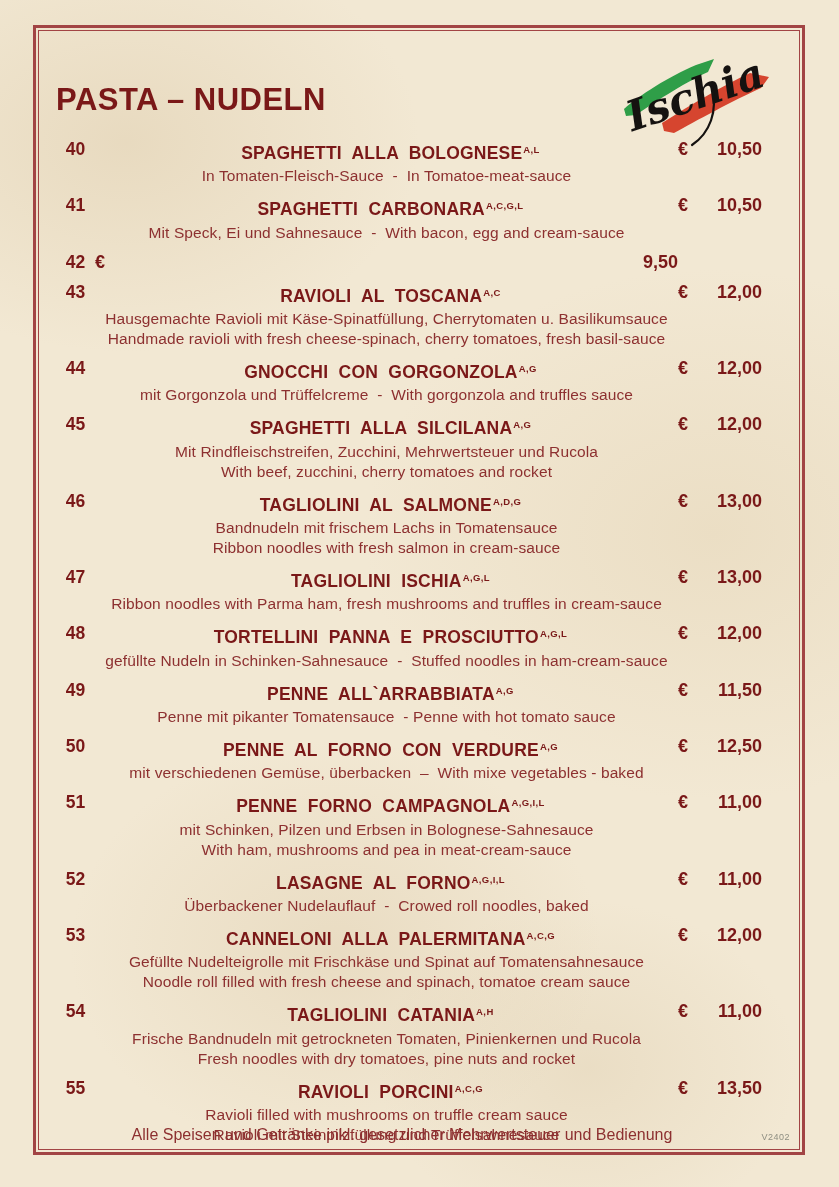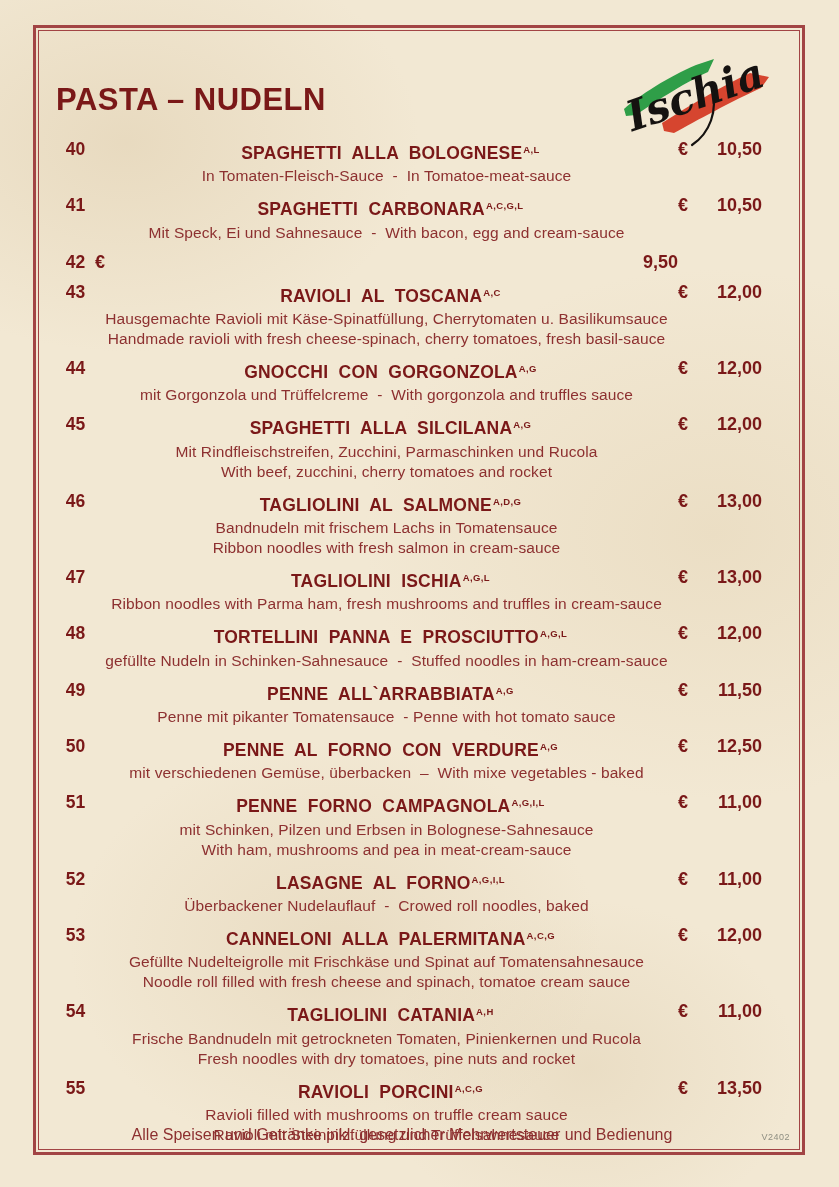--- a/index.html
+++ b/index.html
@@ -151,21 +151,21 @@
       <span>€</span>
       <span>12,00</span>
     </div>
   </div>
 
   <div class="item">
     <div class="item-number">45</div>
     <div class="item-main">
       <div class="item-name-row"><span class="item-name">SPAGHETTI ALLA SILCILANA</span><span class="item-allergens">A,G</span></div>
       <div>
-              <div class="desc-line">Mit Rindfleischstreifen, Zucchini, Parmaschinken und Rucola</div>
+              <div class="desc-line">Mit Rindfleischstreifen, Zucchini, Mehrwertsteuer und Rucola</div>
               <div class="desc-line">With beef, zucchini, cherry tomatoes and rocket</div>
             </div>
     </div>
     <div class="item-price">
       <span>€</span>
       <span>12,00</span>
     </div>
   </div>
 
   <div class="item">

